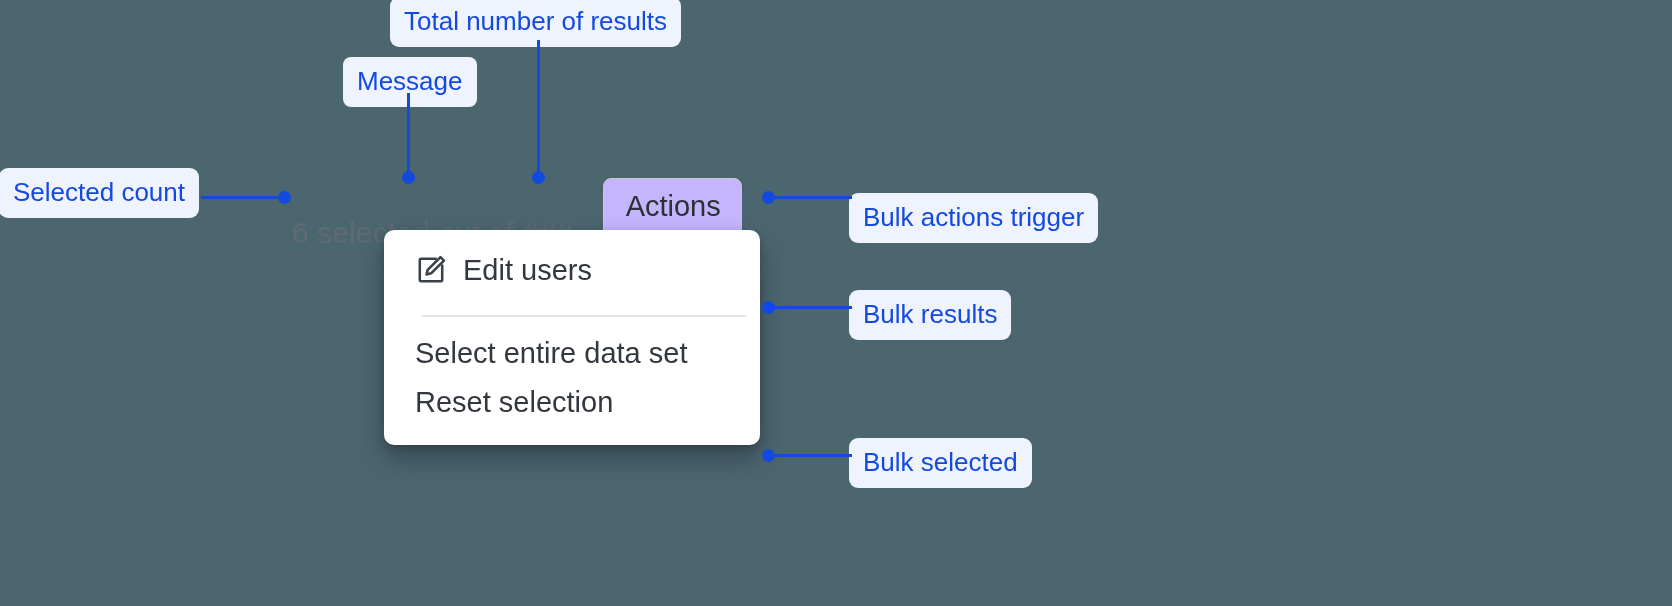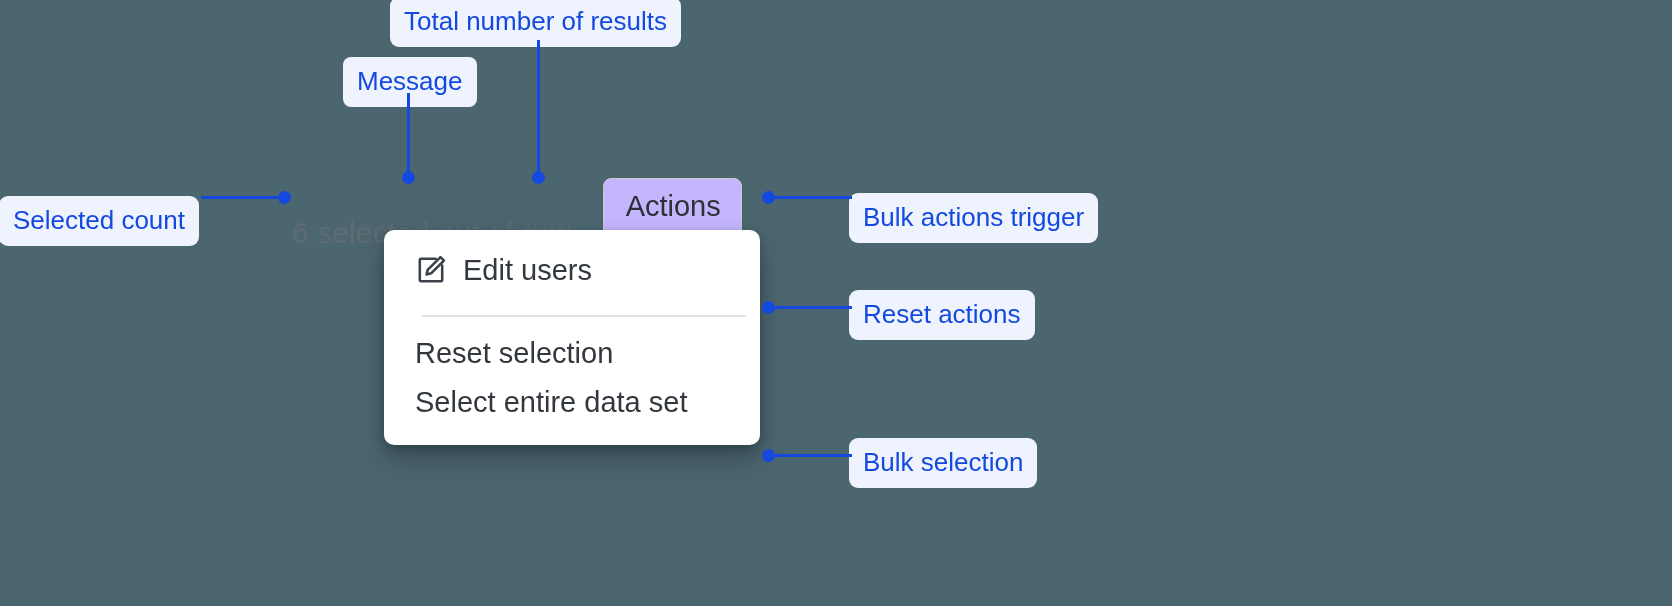--- a/index.html
+++ b/index.html
@@ -164,45 +164,45 @@
         </span>
         <span class="mlabel">Edit users</span>
       </div>
 
     </div>
 
     <div class="menu-sep"></div>
 
     <div class="menu-group second">
       <div class="menu-item plain">
-        <span class="mlabel">Reset selection</span>
+        <span class="mlabel">Select entire data set</span>
       </div>
       <div class="menu-item plain">
-        <span class="mlabel">Select entire data set</span>
+        <span class="mlabel">Reset selection</span>
       </div>
     </div>
   </div>
 
   <div class="callout" style="left:390px; top:-3px;">Total number of results</div>
   <div class="conn-line conn-v" style="left:537px; top:40px; height:138px;"></div>
   <div class="conn-dot" style="left:532px; top:171px;"></div>
 
   <div class="callout" style="left:343px; top:57px;border-radius:8px;">Message</div>
   <div class="conn-line conn-v" style="left:407px; top:93px; height:86px;"></div>
   <div class="conn-dot" style="left:402px; top:171px;"></div>
 
-  <div class="callout" style="left:-1px; top:196px;">Selected count</div>
+  <div class="callout" style="left:-1px; top:168px;">Selected count</div>
   <div class="conn-line conn-h" style="left:201px; top:196px; width:86px;"></div>
   <div class="conn-dot" style="left:278px; top:191px;"></div>
 
   <div class="callout" style="left:849px; top:180px;margin-top:13px;">Bulk actions trigger</div>
   <div class="conn-line conn-h" style="left:768px; top:196px; width:84px;"></div>
   <div class="conn-dot" style="left:762px; top:191px;"></div>
 
-  <div class="callout" style="left:849px; top:290px;">Reset actions</div>
+  <div class="callout" style="left:849px; top:290px;">Bulk results</div>
   <div class="conn-line conn-h" style="left:768px; top:306px; width:84px;"></div>
   <div class="conn-dot" style="left:762px; top:301px;"></div>
 
-  <div class="callout" style="left:849px; top:438px;">Bulk selection</div>
+  <div class="callout" style="left:849px; top:438px;">Bulk selected</div>
   <div class="conn-line conn-h" style="left:768px; top:454px; width:84px;"></div>
   <div class="conn-dot" style="left:762px; top:449px;"></div>
 
 </div>
 
 </body></html>

